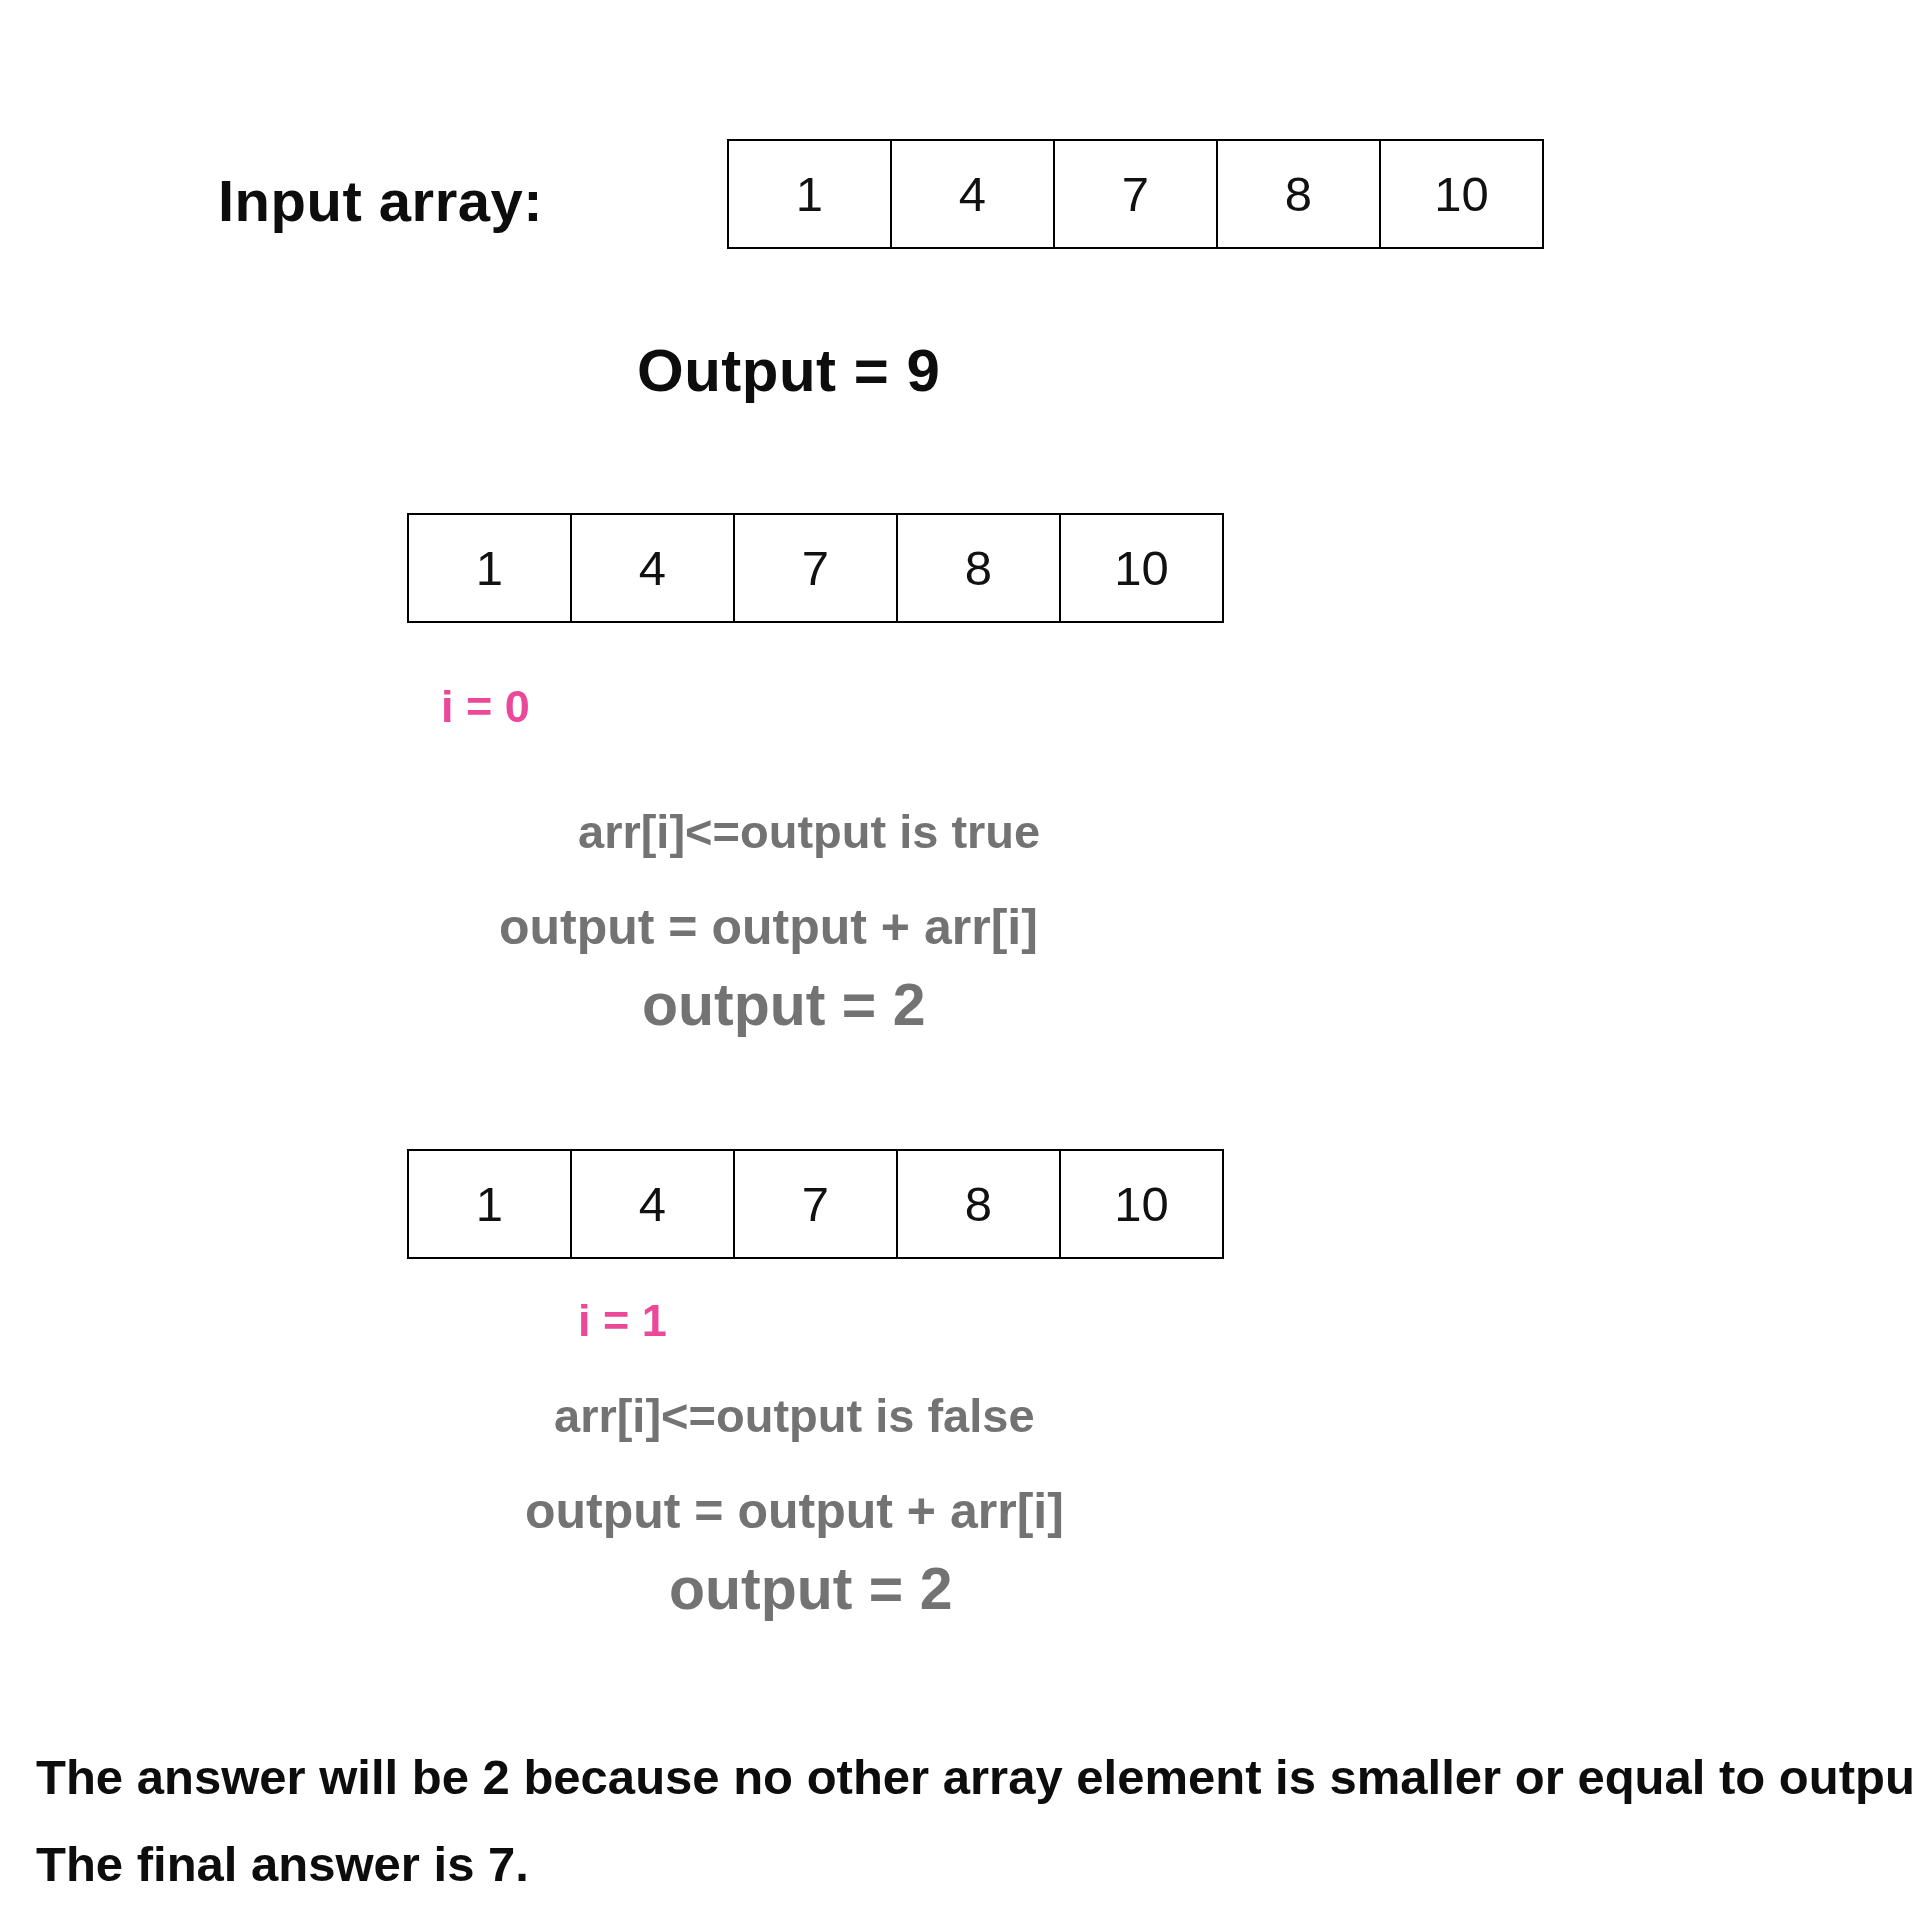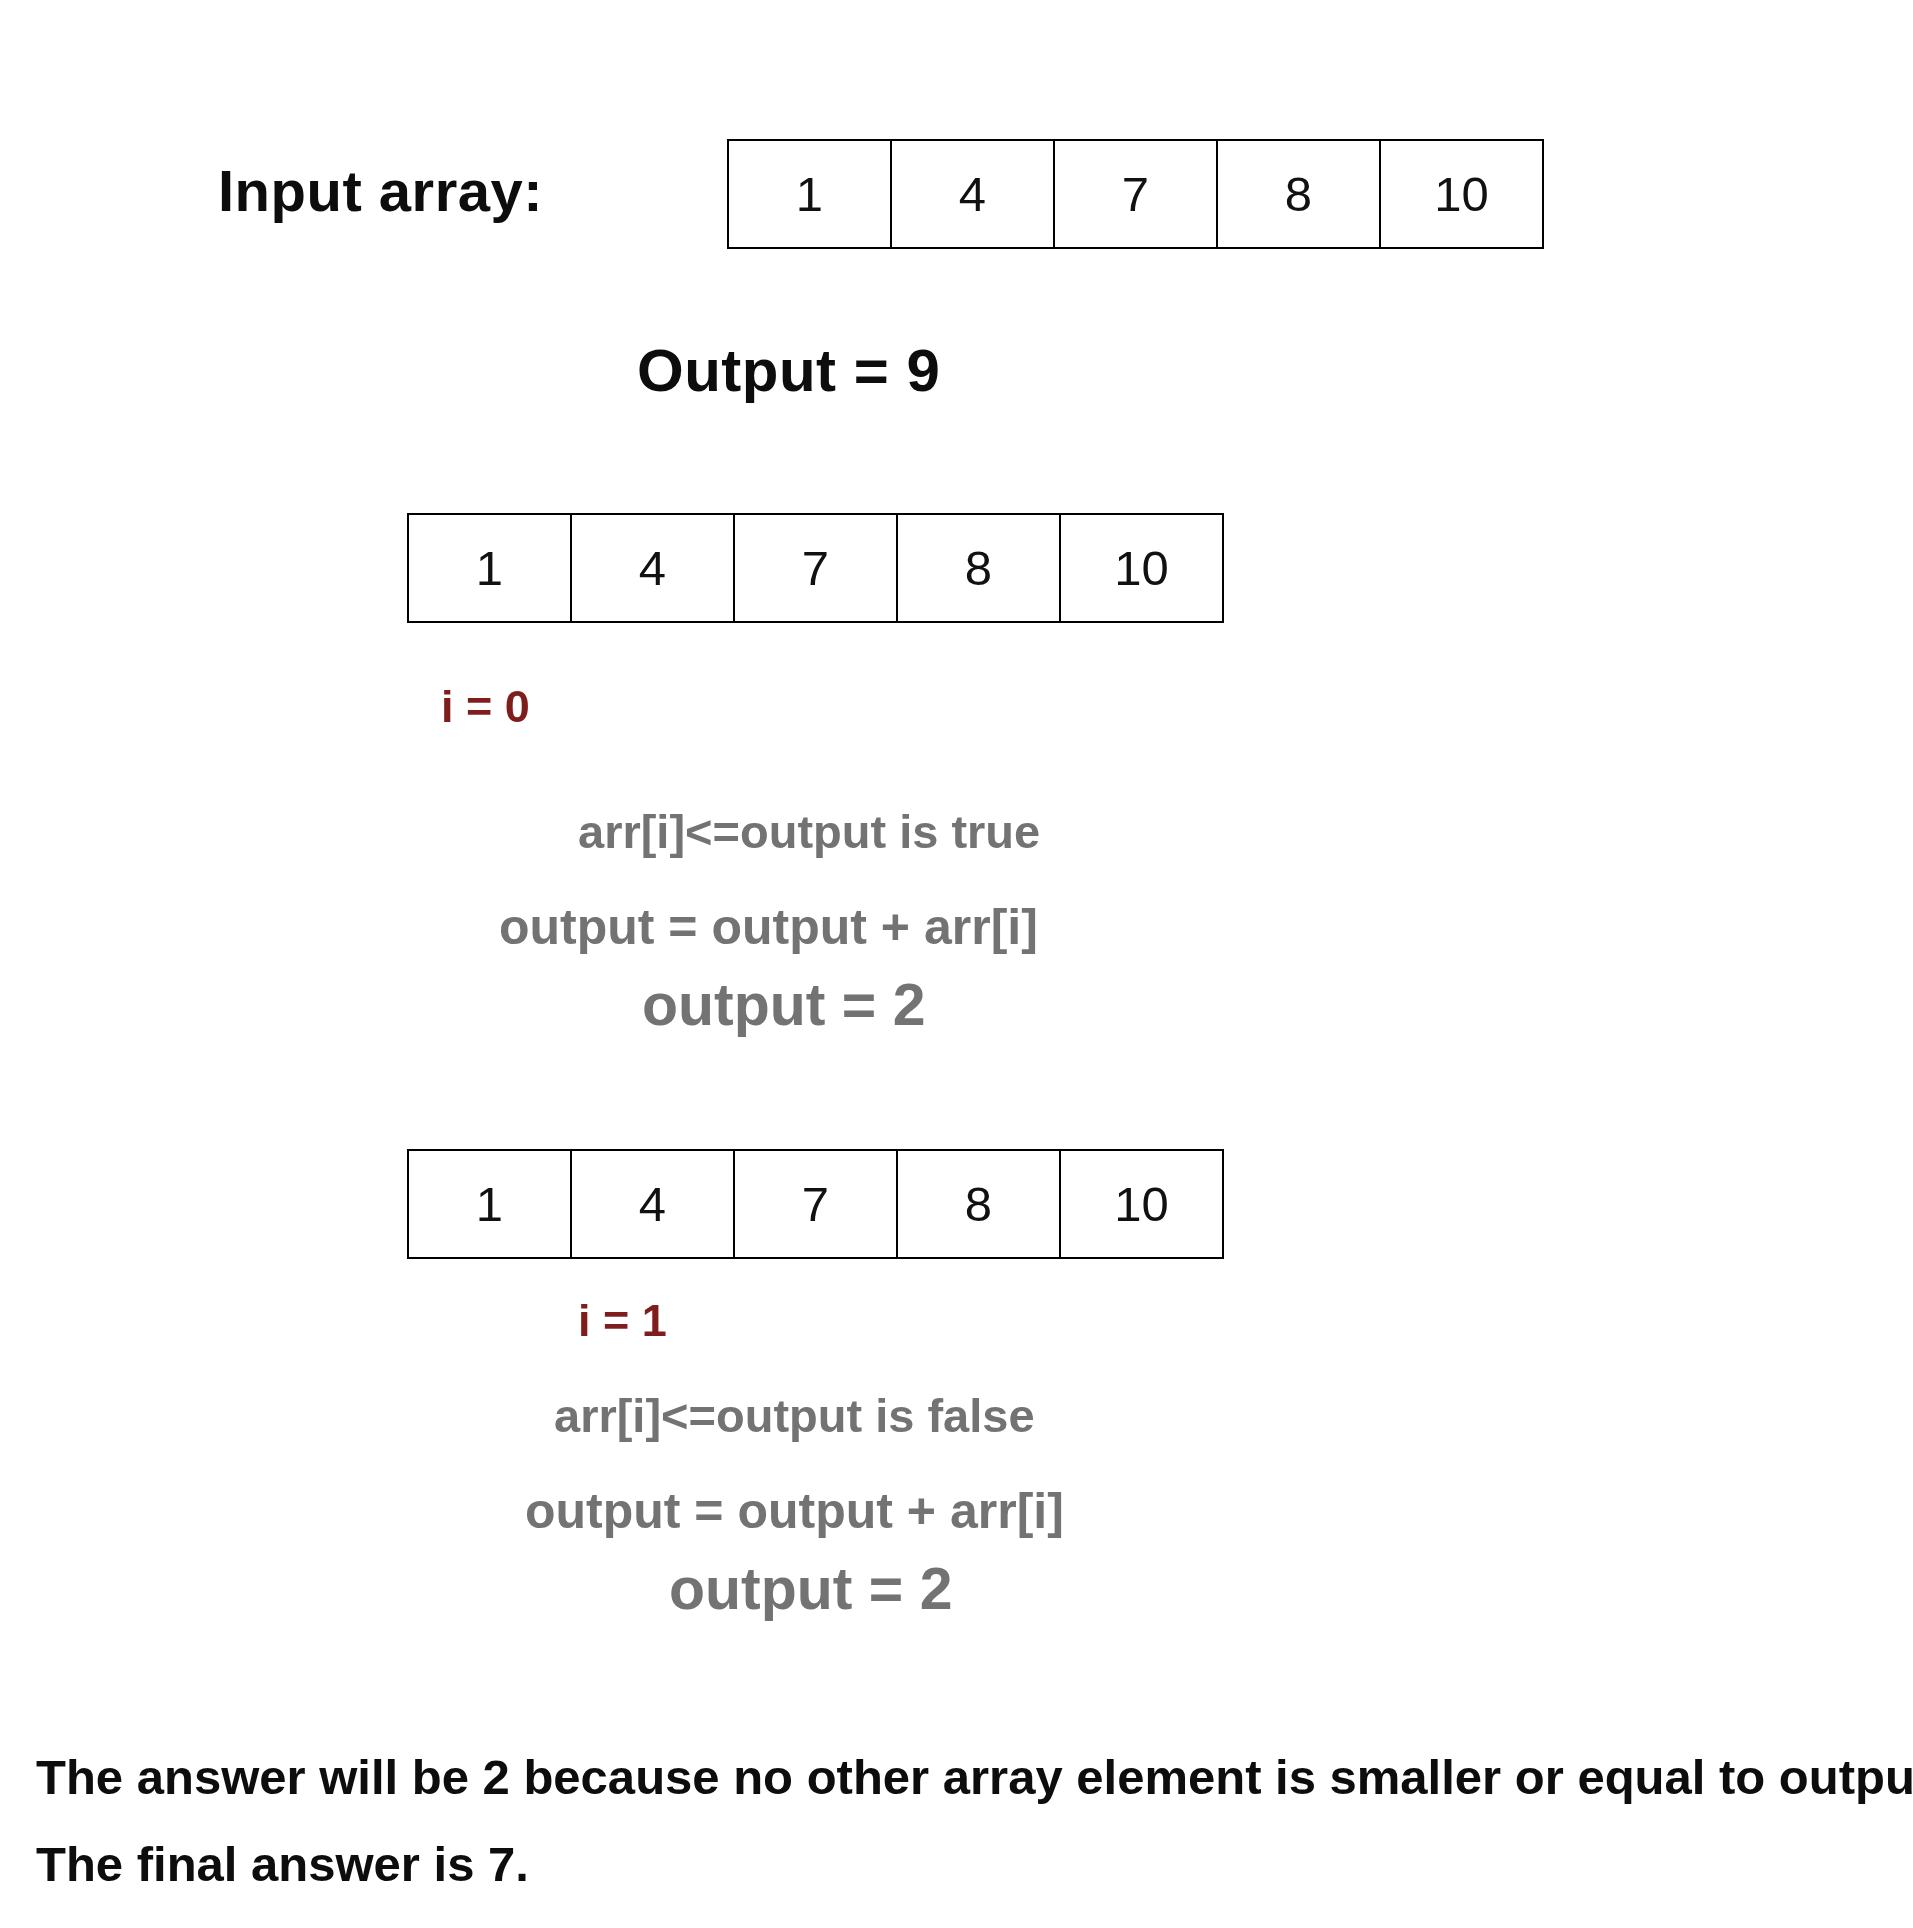--- a/index.html
+++ b/index.html
@@ -22,21 +22,21 @@
   
   .label-bold {
     font-weight: bold;
     color: #0d0d0d;
     white-space: nowrap;
     line-height: 1;
   }
 
   #input-array-label {
     left: 218px;
-    top: 162px;
+    top: 172px;
     font-size: 58px;
     letter-spacing: 0.5px;
   }
 
   #output-initial {
     left: 637px;
     top: 341px;
     font-size: 60px;
     letter-spacing: 0.5px;
   }
@@ -63,21 +63,21 @@
 
   #array-table-input { left: 727px; top: 139px; }
   #array-table-step-0 { left: 407px; top: 513px; }
   #array-table-step-1 { left: 407px; top: 1149px; }
 
   
   .iter-caption {
     font-weight: bold;
     font-size: 45px;
     white-space: nowrap;
-    color: #7f1d1d;
+    color: #ec4899;
     line-height: 1;
   }
   #iter-caption-0 { left: 441px; top: 684px; }
   #iter-caption-1 { left: 578px; top: 1298px; text-align: center; }
 
   
   .step-block {
     position: absolute;
     width: 942px;
   }

